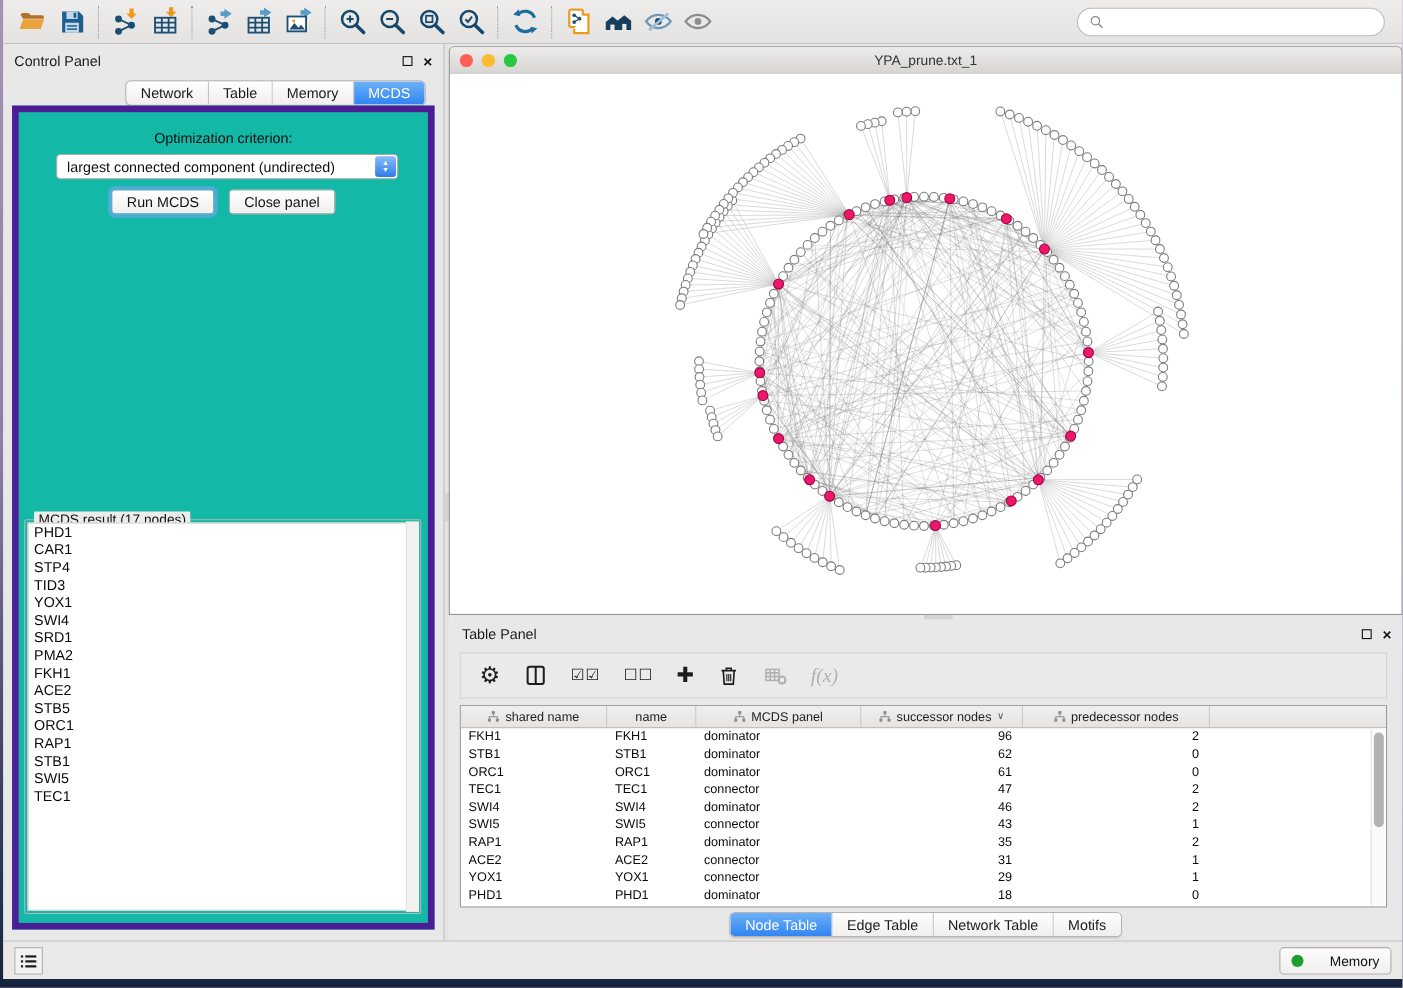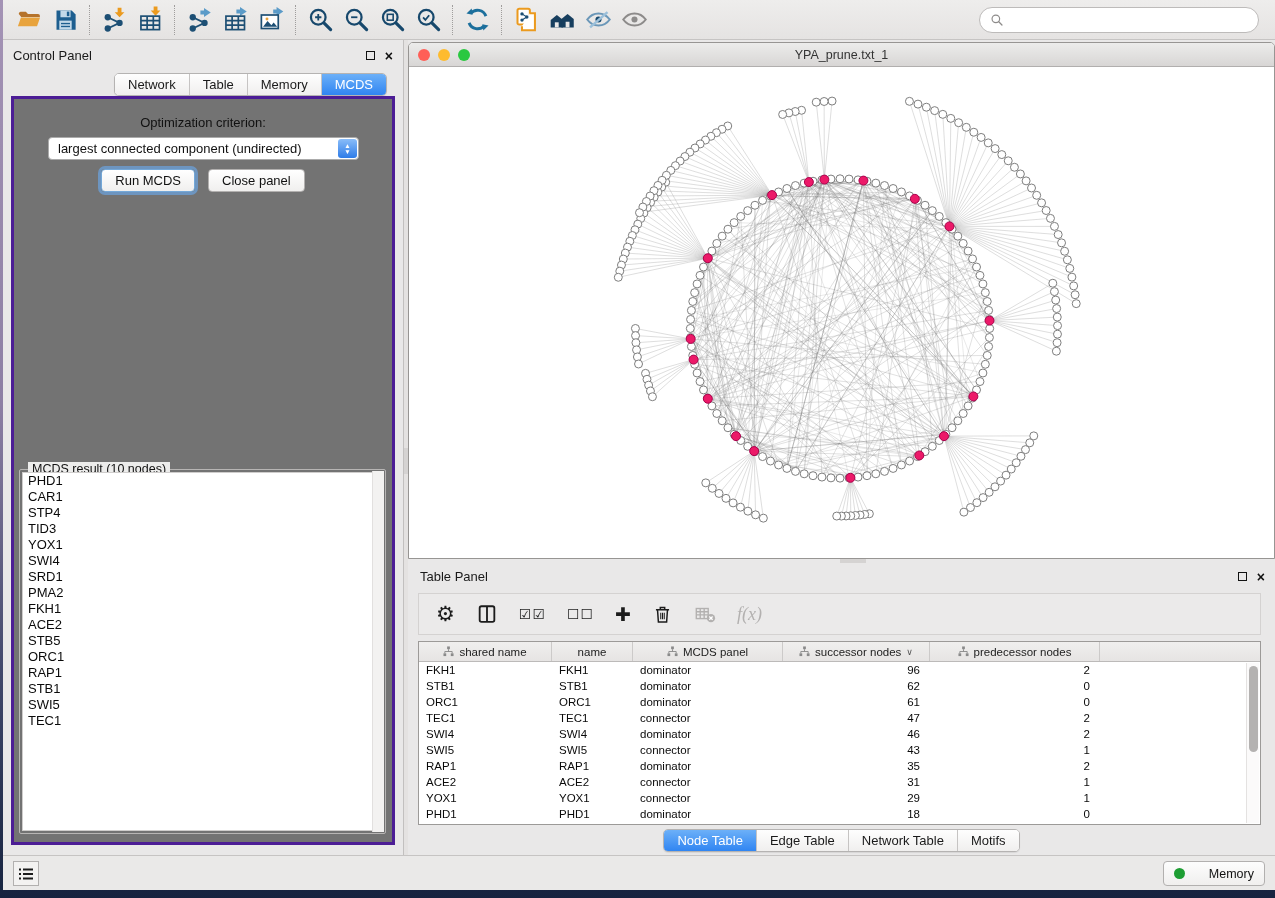--- a/index.html
+++ b/index.html
@@ -30,21 +30,21 @@
   
   .control-panel { position:absolute; left:0; top:40px; width:400px; height:815px; background:#e9e8e8; }
   .cp-head { position:absolute; left:10px; right:10px; top:8px; display:flex; justify-content:space-between; align-items:center; }
   .seg { display:inline-flex; border:1px solid #b5b3b2; border-radius:5px; overflow:hidden; background:#fff;
     box-shadow:0 1px 1px rgba(0,0,0,.08); }
   .seg .s { padding:3px 13px; font-size:13px; color:#1a1a1a; background:linear-gradient(#fefefe,#f0efee);
     border-right:1px solid #c6c4c3; white-space:nowrap; }
   .seg .s:last-child { border-right:none; }
   .seg .s.active { background:linear-gradient(#6cb0f8,#3085f2); color:#fff; }
   .cp-tabs { position:absolute; top:33px; left:0; right:16px; text-align:right; }
-  .cp-inner { position:absolute; left:8px; right:8px; top:56px; bottom:10px; background:#737373; border:3px solid #4c1d95; }
+  .cp-inner { position:absolute; left:8px; right:8px; top:56px; bottom:10px; background:#14b8a6; border:6px solid #4c1d95; }
   .opt-label { position:absolute; top:16px; left:0; right:0; text-align:center; font-size:13px; color:#111; }
   .combo { position:absolute; left:34px; top:38px; width:311px; height:23px; background:#fff; border:1px solid #ababab;
     border-radius:4px; display:flex; align-items:center; }
   .combo .txt { flex:1; font-size:13px; padding:0 9px; color:#111; white-space:nowrap; }
   .combo .step { width:19px; height:19px; margin-right:1px; border-radius:3px;
     background:linear-gradient(#8abdf9,#2e7ce8); color:#fff; display:flex; flex-direction:column;
     align-items:center; justify-content:center; font-size:6.5px; line-height:6px; }
   .btnrow { position:absolute; top:70px; left:0; right:0; display:flex; justify-content:center; gap:13px; }
   .btn { background:linear-gradient(#fff,#f0efee); border:1px solid #b2b0af; border-radius:4px;
     padding:3px 13px; font-size:13px; color:#111; }
@@ -287,21 +287,21 @@
         <span class="step">
             <span>▲</span>
             <span>▼</span>
           </span>
       </div>
       <div class="btnrow">
         <button class="btn focused">Run MCDS</button>
         <button class="btn">Close panel</button>
       </div>
       <div class="groupbox">
-        <span class="legend">MCDS result (10 nodes)</span>
+        <span class="legend">MCDS result (17 nodes)</span>
         <div class="mcds-list">
             <div class="mcds-item">PHD1</div>
             <div class="mcds-item">CAR1</div>
             <div class="mcds-item">STP4</div>
             <div class="mcds-item">TID3</div>
             <div class="mcds-item">YOX1</div>
             <div class="mcds-item">SWI4</div>
             <div class="mcds-item">SRD1</div>
             <div class="mcds-item">PMA2</div>
             <div class="mcds-item">FKH1</div>

